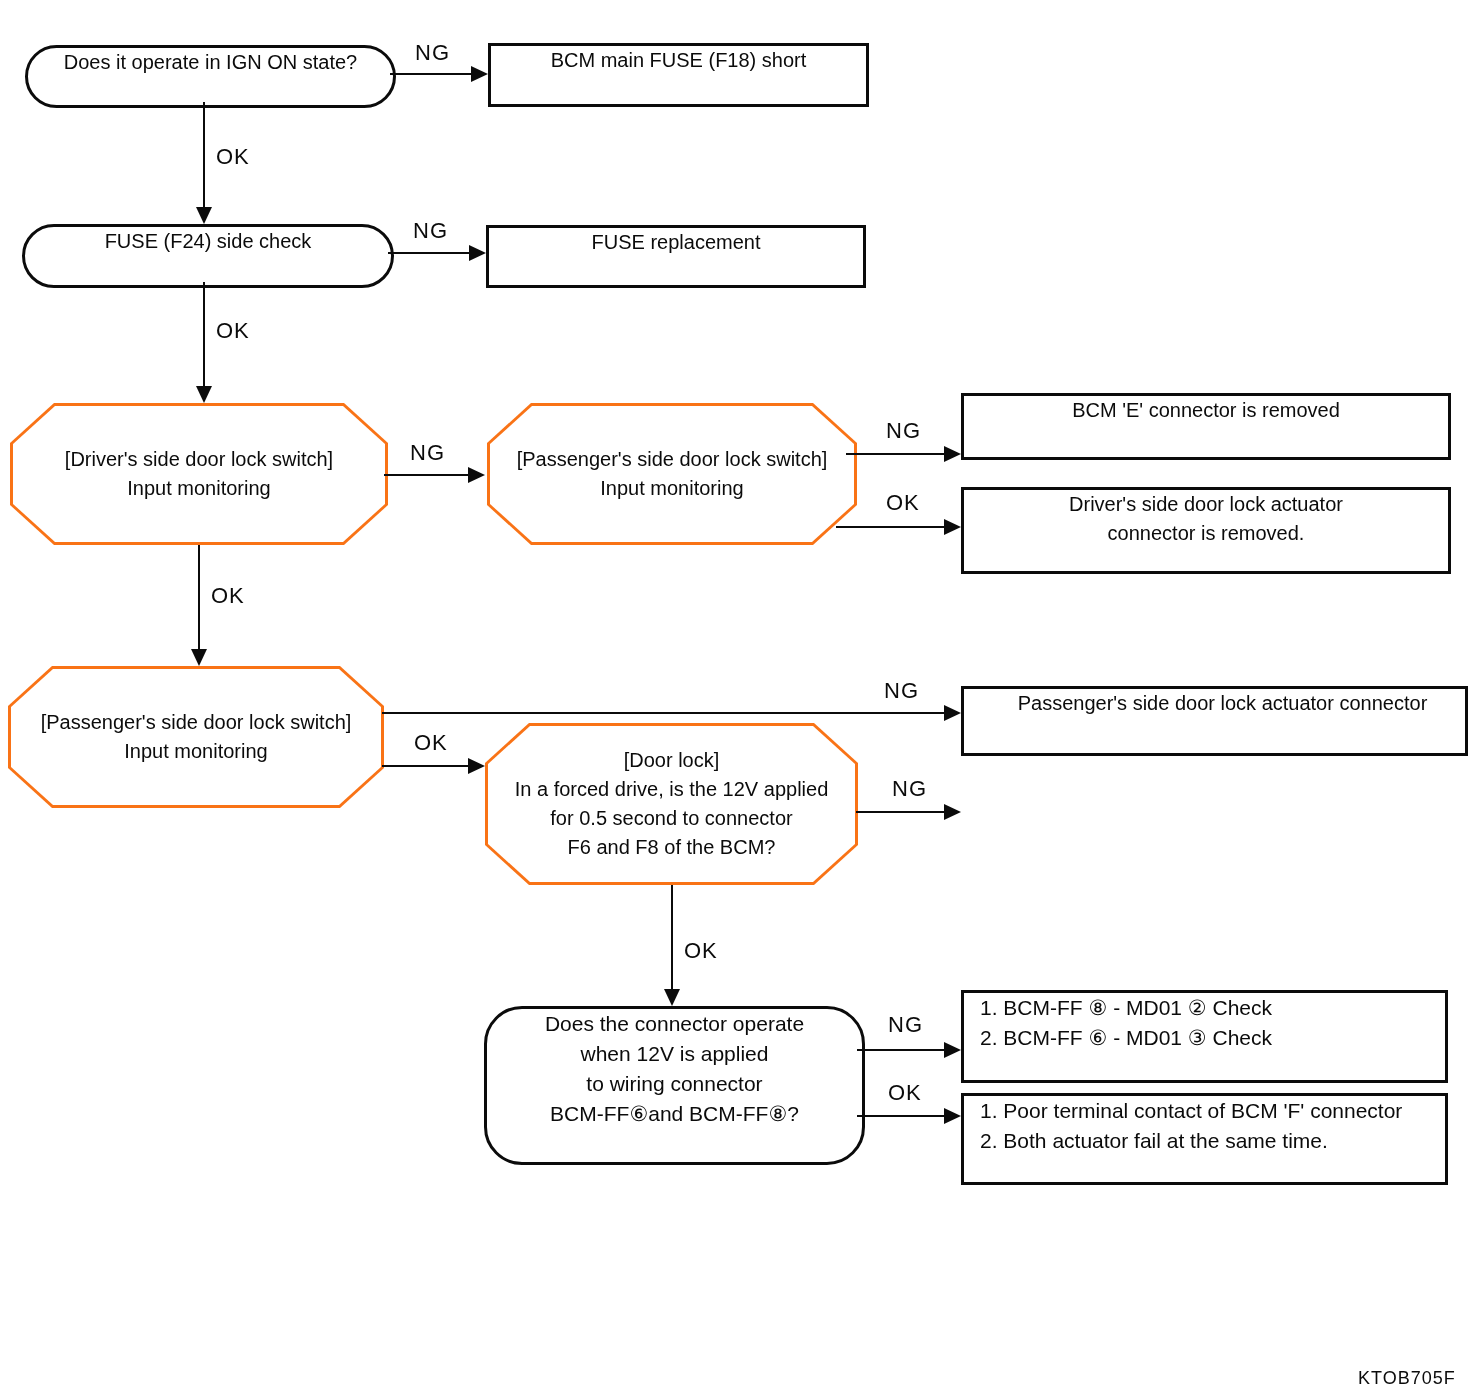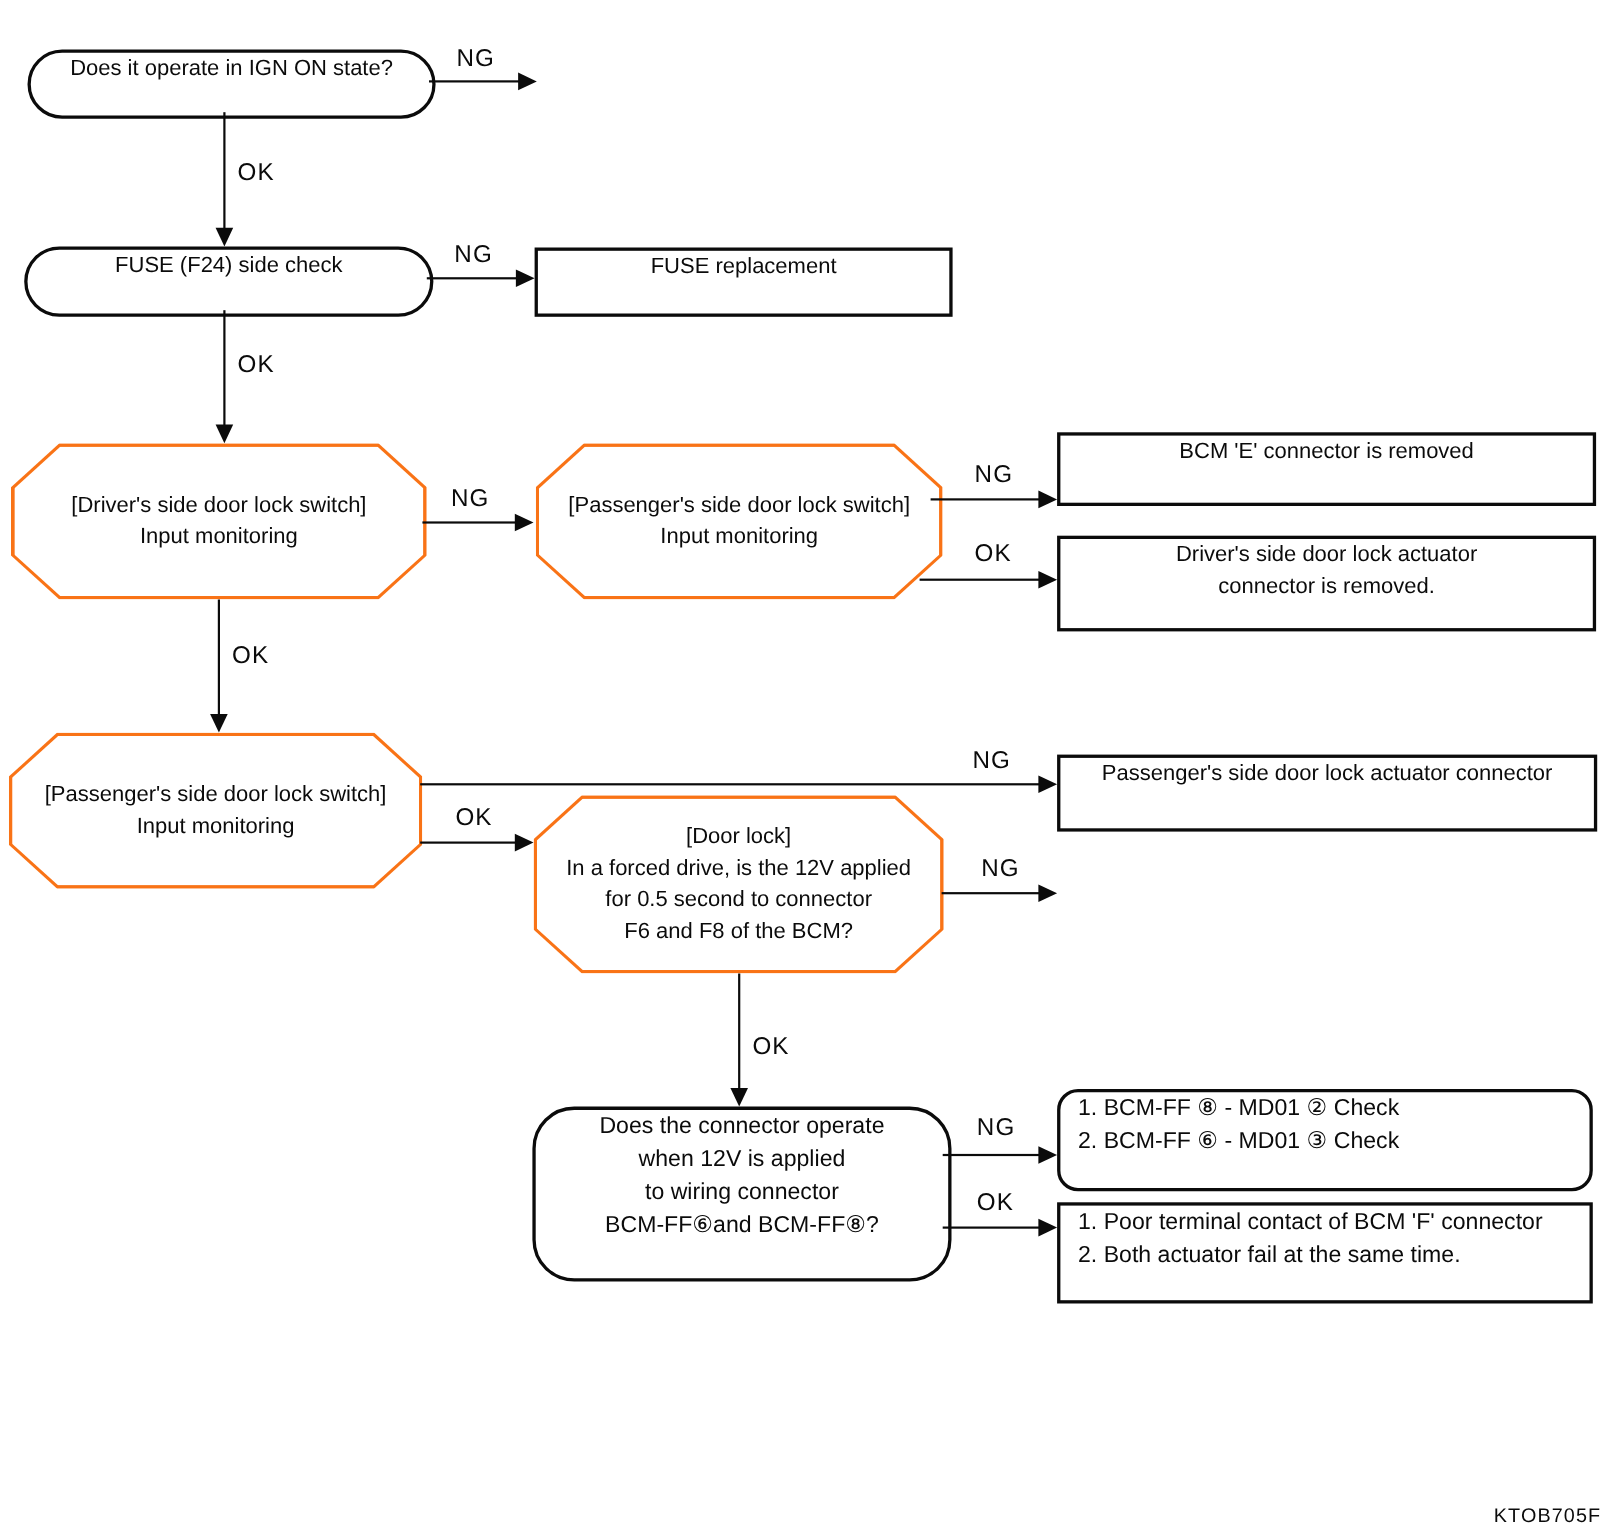--- a/index.html
+++ b/index.html
@@ -35,20 +35,25 @@
   .figcode{position:absolute;left:1358px;top:1368px;font-size:18px;letter-spacing:1px;}
 </style>
 </head>
 <body>
 
 <div class="page">
 
   <div class="node stadium" style="left:25px;top:45px;width:365px;height:57px;">
     <div class="lines">
         <div>Does it operate in IGN ON state?</div>
+      </div>
+  </div>
+  <div class="node rect" style="left:488px;top:43px;width:375px;height:58px;">
+    <div class="lines">
+        <div>BCM main FUSE (F18) short</div>
       </div>
   </div>
   <div class="hline" style="left:390px;top:73px;width:84px;"></div>
   <div class="arrow-right" style="left:471px;top:66px;"></div>
   <div class="elabel" style="left:415px;top:40px;">NG</div>
 
   <div class="vline" style="left:203px;top:102px;height:108px;"></div>
   <div class="arrow-down" style="left:196px;top:207px;"></div>
   <div class="elabel" style="left:216px;top:144px;">OK</div>
 
@@ -113,21 +118,21 @@
   <div class="elabel" style="left:211px;top:583px;">OK</div>
 
   <div class="oct" style="left:8px;top:666px;width:376px;height:142px;">
     <div class="oct-inner">
         <div class="lines">
           <div>[Passenger's side door lock switch]</div>
           <div>Input monitoring</div>
         </div>
       </div>
   </div>
-  <div class="node rect" style="left:961px;top:686px;width:485px;height:64px;">
+  <div class="node rect" style="left:961px;top:686px;width:485px;height:64px;padding-left:16px;">
     <div class="lines">
         <div>Passenger's side door lock actuator connector</div>
       </div>
   </div>
   <div class="hline" style="left:382px;top:712px;width:564px;"></div>
   <div class="arrow-right" style="left:944px;top:705px;"></div>
   <div class="elabel" style="left:884px;top:678px;">NG</div>
 
   <div class="hline" style="left:382px;top:765px;width:88px;"></div>
   <div class="arrow-right" style="left:468px;top:758px;"></div>
@@ -152,21 +157,21 @@
   <div class="elabel" style="left:684px;top:938px;">OK</div>
 
   <div class="node stadium fs21" style="left:484px;top:1006px;width:375px;height:153px;border-radius:38px;">
     <div class="lines">
         <div>Does the connector operate</div>
         <div>when 12V is applied</div>
         <div>to wiring connector</div>
         <div>BCM-FF⑥and BCM-FF⑧?</div>
       </div>
   </div>
-  <div class="node rect leftalign fs21" style="left:961px;top:990px;width:481px;height:87px;border-radius:19px;">
+  <div class="node rect leftalign fs21" style="left:961px;top:990px;width:481px;height:87px;">
     <div class="lines" style="padding:0 16px;">
         <div>1. BCM-FF ⑧ - MD01 ② Check</div>
         <div>2. BCM-FF ⑥ - MD01 ③ Check</div>
       </div>
   </div>
   <div class="node rect leftalign fs21" style="left:961px;top:1093px;width:481px;height:86px;">
     <div class="lines" style="padding:0 16px;">
         <div>1. Poor terminal contact of BCM 'F' connector</div>
         <div>2. Both actuator fail at the same time.</div>
       </div>

